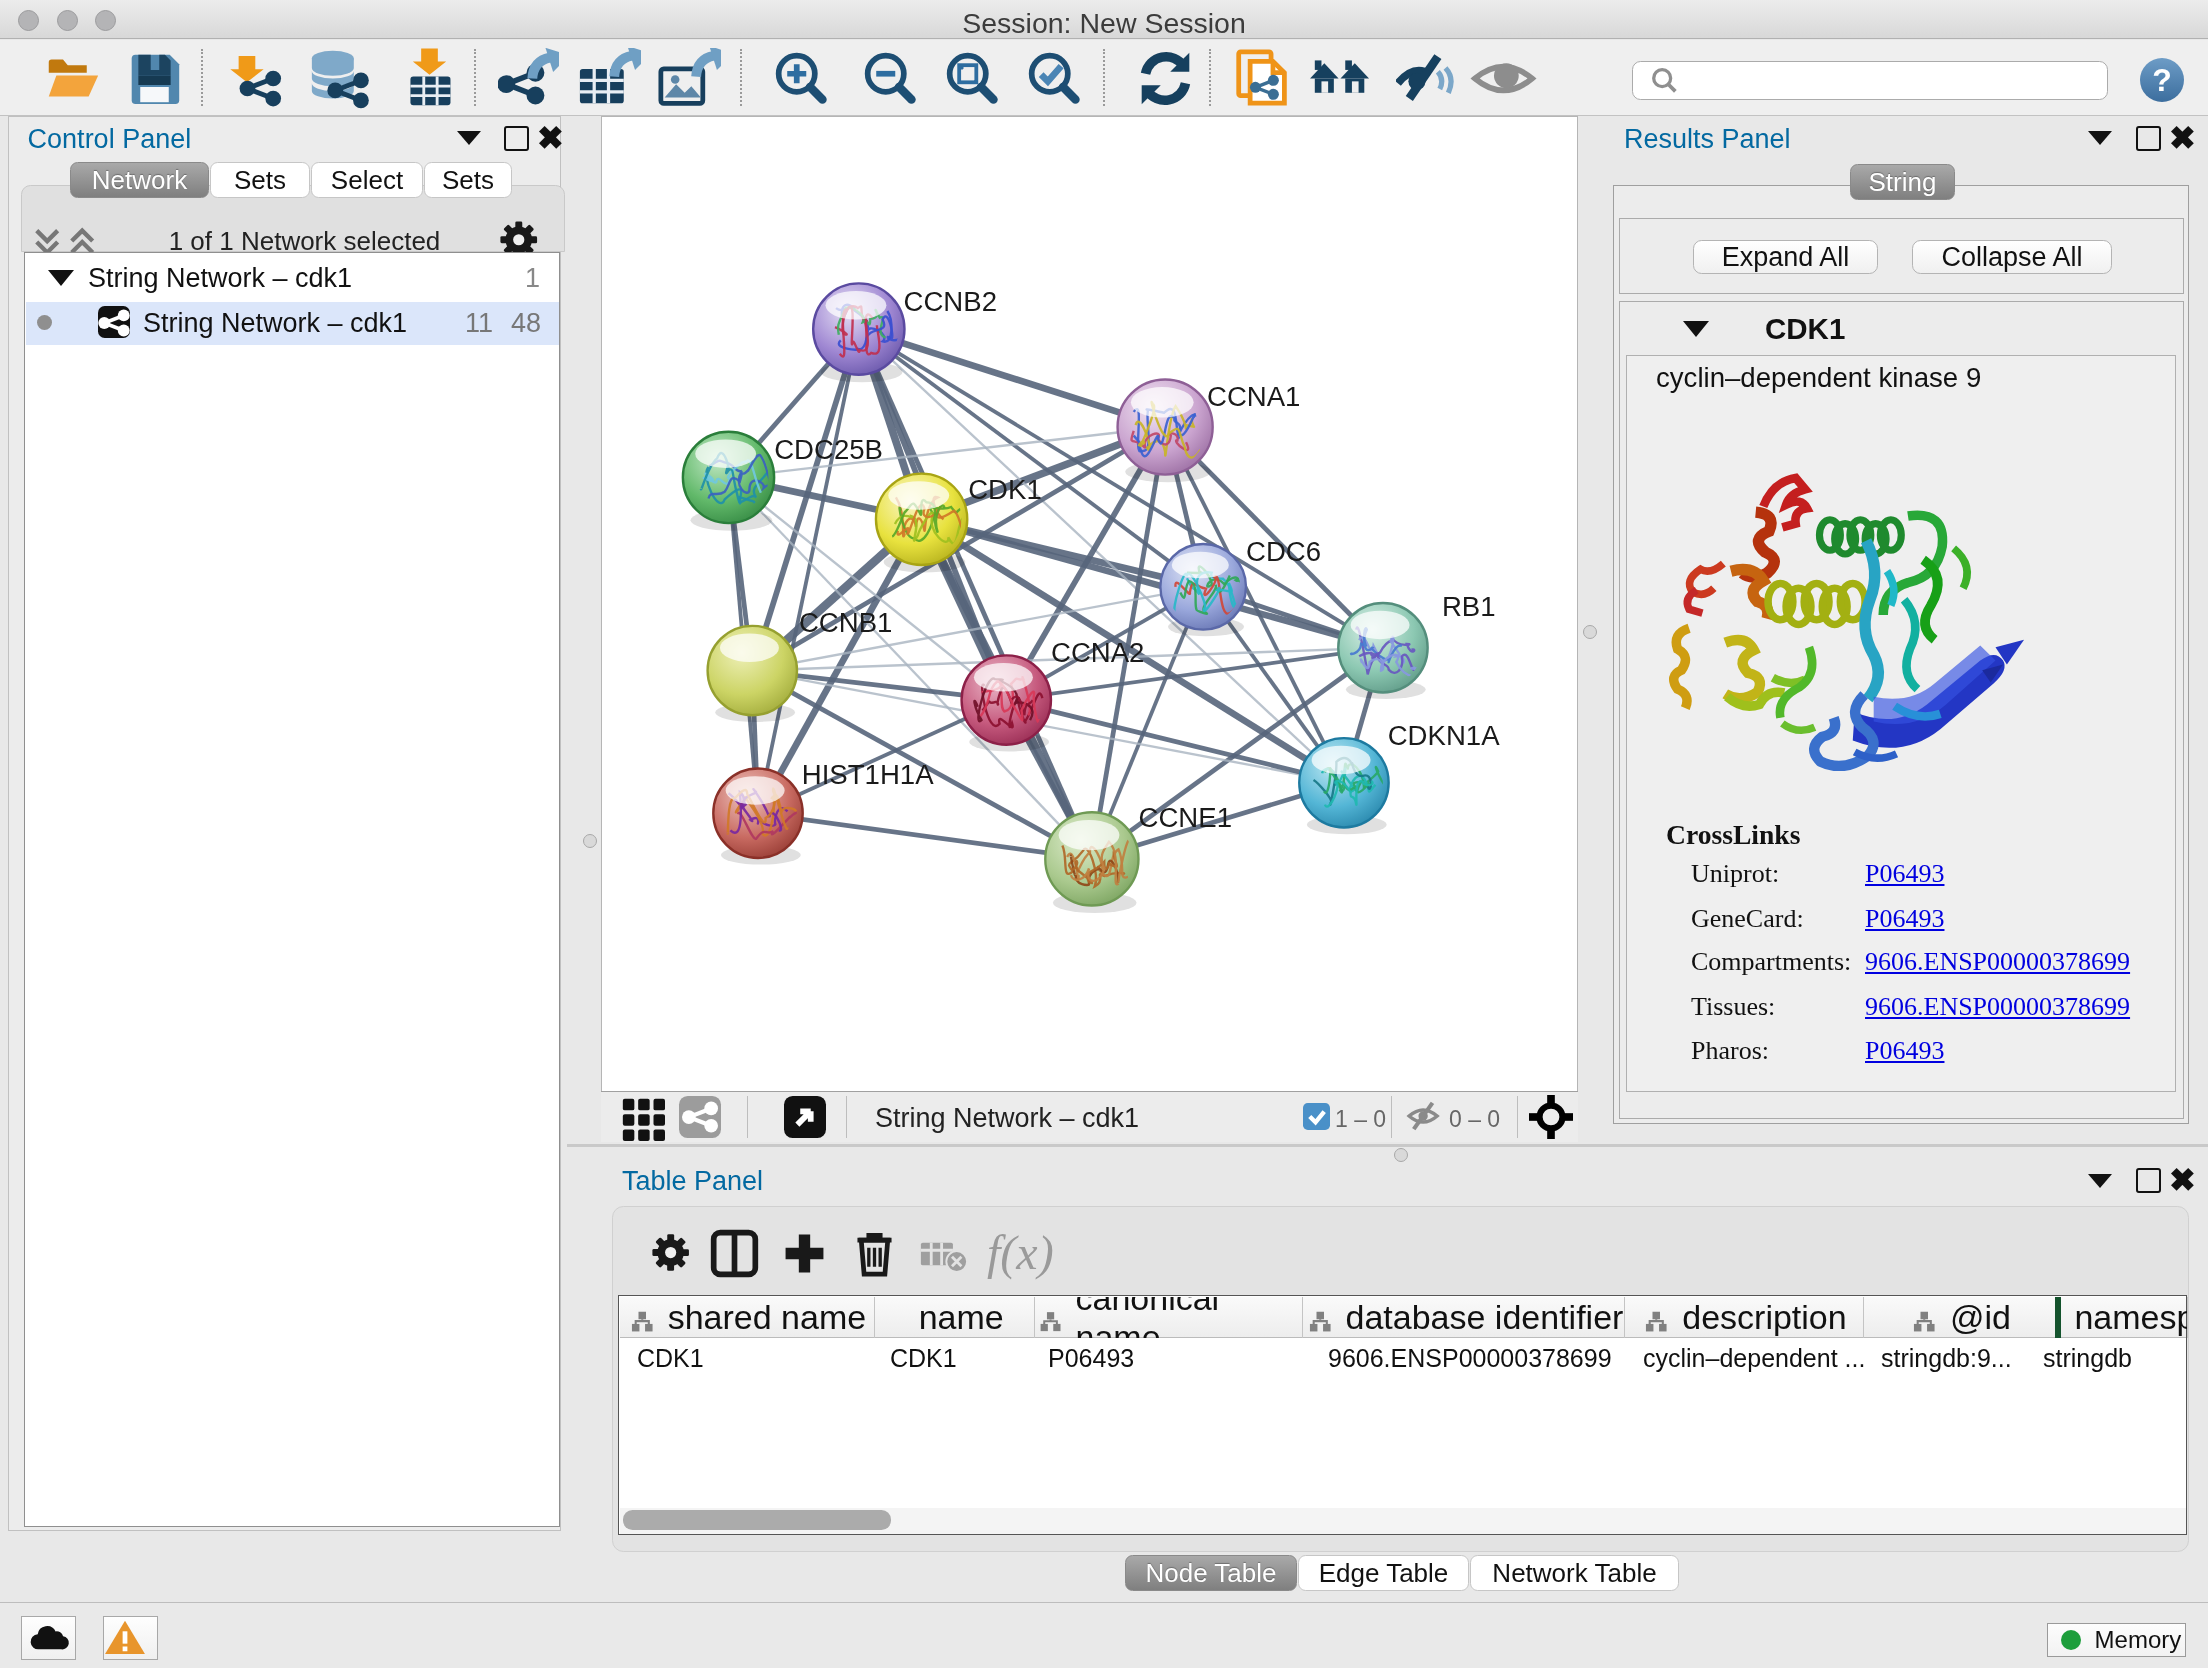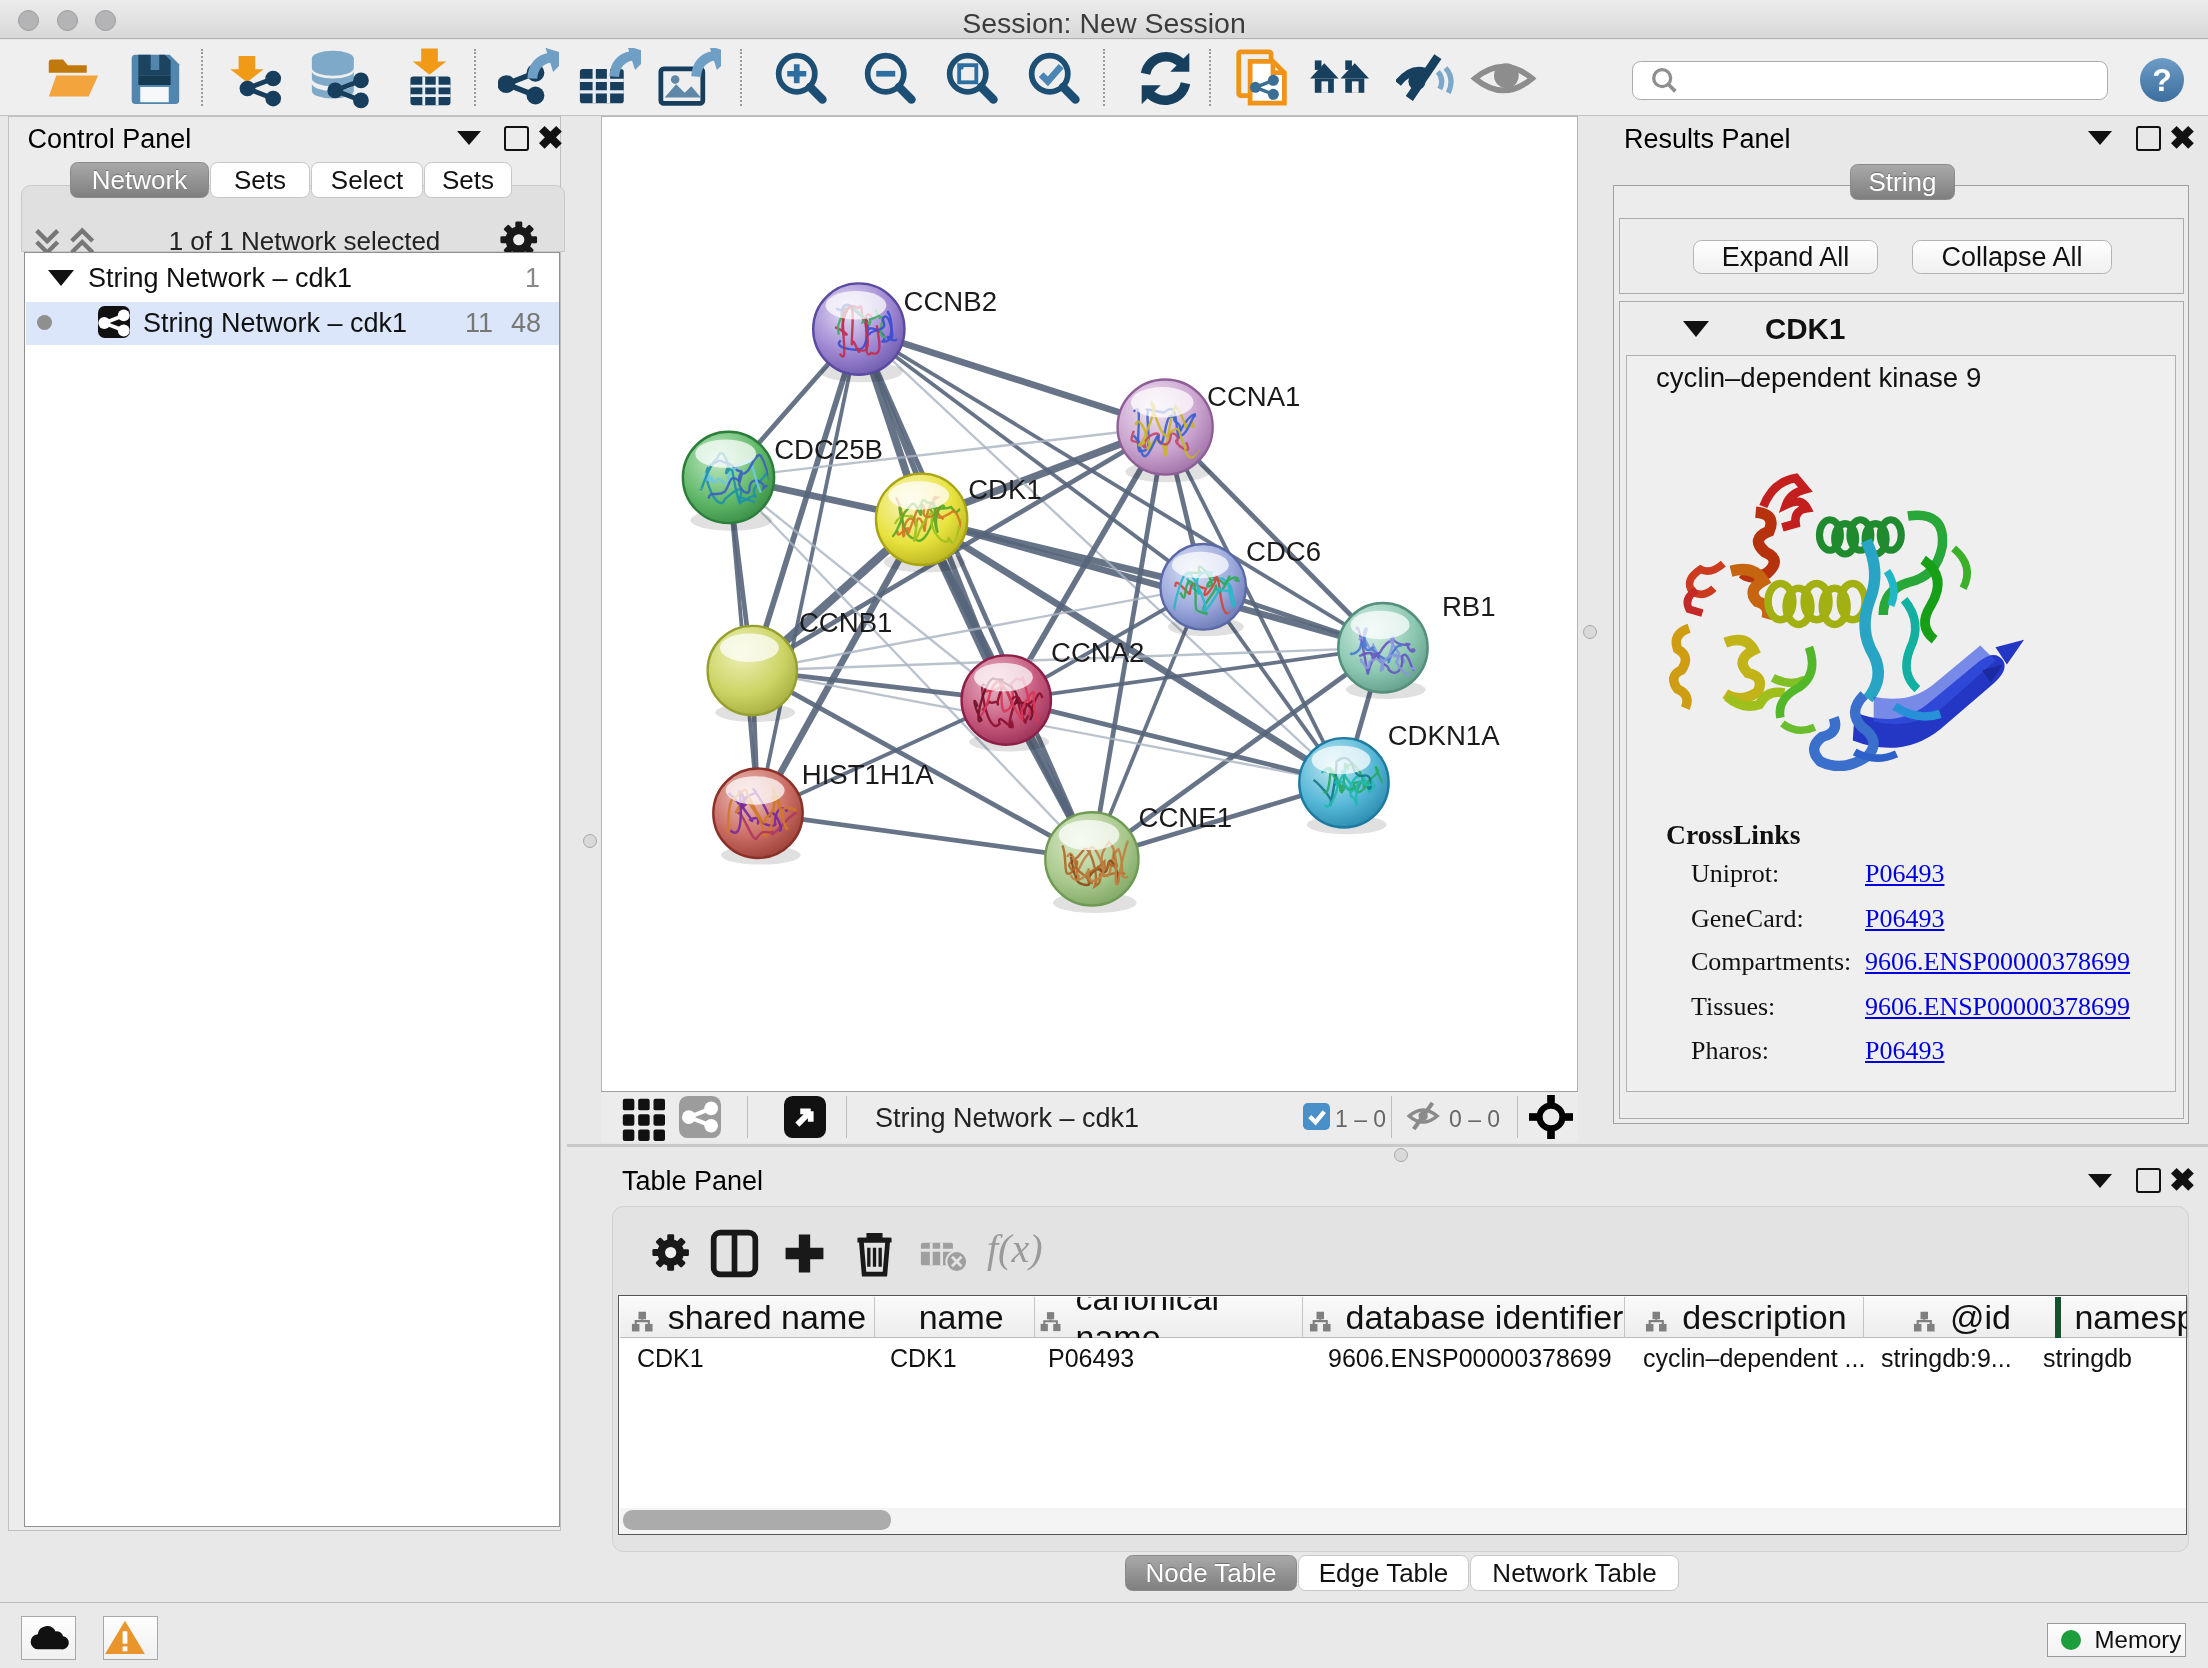--- a/index.html
+++ b/index.html
@@ -3,21 +3,21 @@
 *{margin:0;padding:0;box-sizing:border-box;}
 html,body{width:2208px;height:1668px;overflow:hidden;background:#e8e8e8;
   font-family:"Liberation Sans",sans-serif;}
 .abs{position:absolute;}
 .titlebar{left:0;top:0;width:2208px;height:39px;
   background:linear-gradient(#ececec,#d8d8d8);border-bottom:1px solid #b1b1b1;}
 .title{width:100%;text-align:center;top:6.7px;font-size:28.5px;font-weight:normal;color:#3c3c3c;}
 .tl{border-radius:50%;width:21px;height:21px;top:9.5px;background:#b4b4b6;border:1px solid #9b9b9d;}
 .toolbar{left:0;top:40px;width:2208px;height:76px;background:#efefef;border-bottom:1px solid #c2c2c2;}
 .tsep{top:9.5px;width:0;height:57px;border-left:2.9px dotted #9a9a9a;}
-.panel-title{font-size:27px;color:#000000;}
+.panel-title{font-size:27px;color:#0369a1;}
 .ptri{width:0;height:0;border-left:12.4px solid transparent;border-right:12.4px solid transparent;border-top:14.3px solid #111;}
 .psq{width:25px;height:25px;border:2.9px solid #111;border-radius:2.9px;}
 .px{font-size:32px;font-weight:bold;color:#111;line-height:25px;}
 .tab{height:36px;z-index:6;border:1px solid #c6c6c6;background:#fff;color:#111;font-size:26px;
   display:inline-flex;align-items:center;justify-content:center;border-radius:7.6px;}
 .tabsel{background:linear-gradient(#a9a9a9,#7f7f7f);color:#fff;border-color:#8a8a8a;
   text-shadow:0 -1px 1px rgba(0,0,0,.3);}
 .netbar{background:#ececec;border-top:1.9px solid #a0a0a0;}
 .vsep{width:0;height:42px;border-left:1.9px solid #bdbdbd;top:4.8px;}
 .serif{font-family:"Liberation Serif",serif;}
@@ -596,21 +596,21 @@
     <path d="M14 16 h28 l-3 36 h-22 Z" fill="none" stroke="#191919" stroke-width="5"></path>
     <path d="M10 16 h36 M22 16 v-5 h12 v5" stroke="#191919" stroke-width="5" fill="none"></path>
     <path d="M22 24 v20 M28 24 v20 M34 24 v20" stroke="#191919" stroke-width="3.5"></path>
   </svg>
 <svg class="abs" style="left:919px;top:1233px;" width="49" height="42" viewBox="0 0 52 44">
     <rect x="2" y="10" width="34" height="24" rx="2" fill="#9f9f9f"></rect>
     <path d="M2 18 h34 M13 10 v24 M24 10 v24" stroke="#e3e3e3" stroke-width="3"></path>
     <circle cx="40" cy="30" r="11" fill="#9f9f9f" stroke="#e3e3e3" stroke-width="2"></circle>
     <path d="M35 25 l10 10 M45 25 l-10 10" stroke="#e3e3e3" stroke-width="3"></path>
   </svg>
-<div class="abs serif" style="left:987px;top:1225px;font-size:40px;font-style:italic;color:#9a9a9a;">f(x)</div>
+<div class="abs serif" style="left:987px;top:1225px;font-size:48px;font-style:italic;color:#9a9a9a;">f(x)</div>
 <div class="abs" style="left:618px;top:1295px;width:1569px;height:240px;background:#fff;border:1.9px solid #555;"></div>
 <div class="abs" style="left:620px;top:1297px;width:1566px;height:41px;background:linear-gradient(#fafafa,#ededed);border-bottom:1px solid #bbb;"></div>
 <div class="abs" style="left:620px;top:1297px;width:255px;height:41px;border-right:1px solid #c4c4c4;overflow:hidden;">
     <div class="hdrcell" style="justify-content:center;">
       <svg class="abs" style="left:0;top:5.7px;position:relative;display:inline-block;vertical-align:middle;" width="28.5" height="30" viewBox="0 0 30 32">
         <rect x="11.0" y="4" width="8.0" height="8.0" fill="#808080"></rect>
         <rect x="4.0" y="17.0" width="8.0" height="8.0" fill="#808080"></rect>
         <rect x="18.0" y="17.0" width="8.0" height="8.0" fill="#808080"></rect>
         <path d="M 15 12.0 v 3.0 M 8.0 17.0 v -3.0 h 14.0 v 3.0" stroke="#808080" stroke-width="2.2" fill="none"></path>
       </svg>

